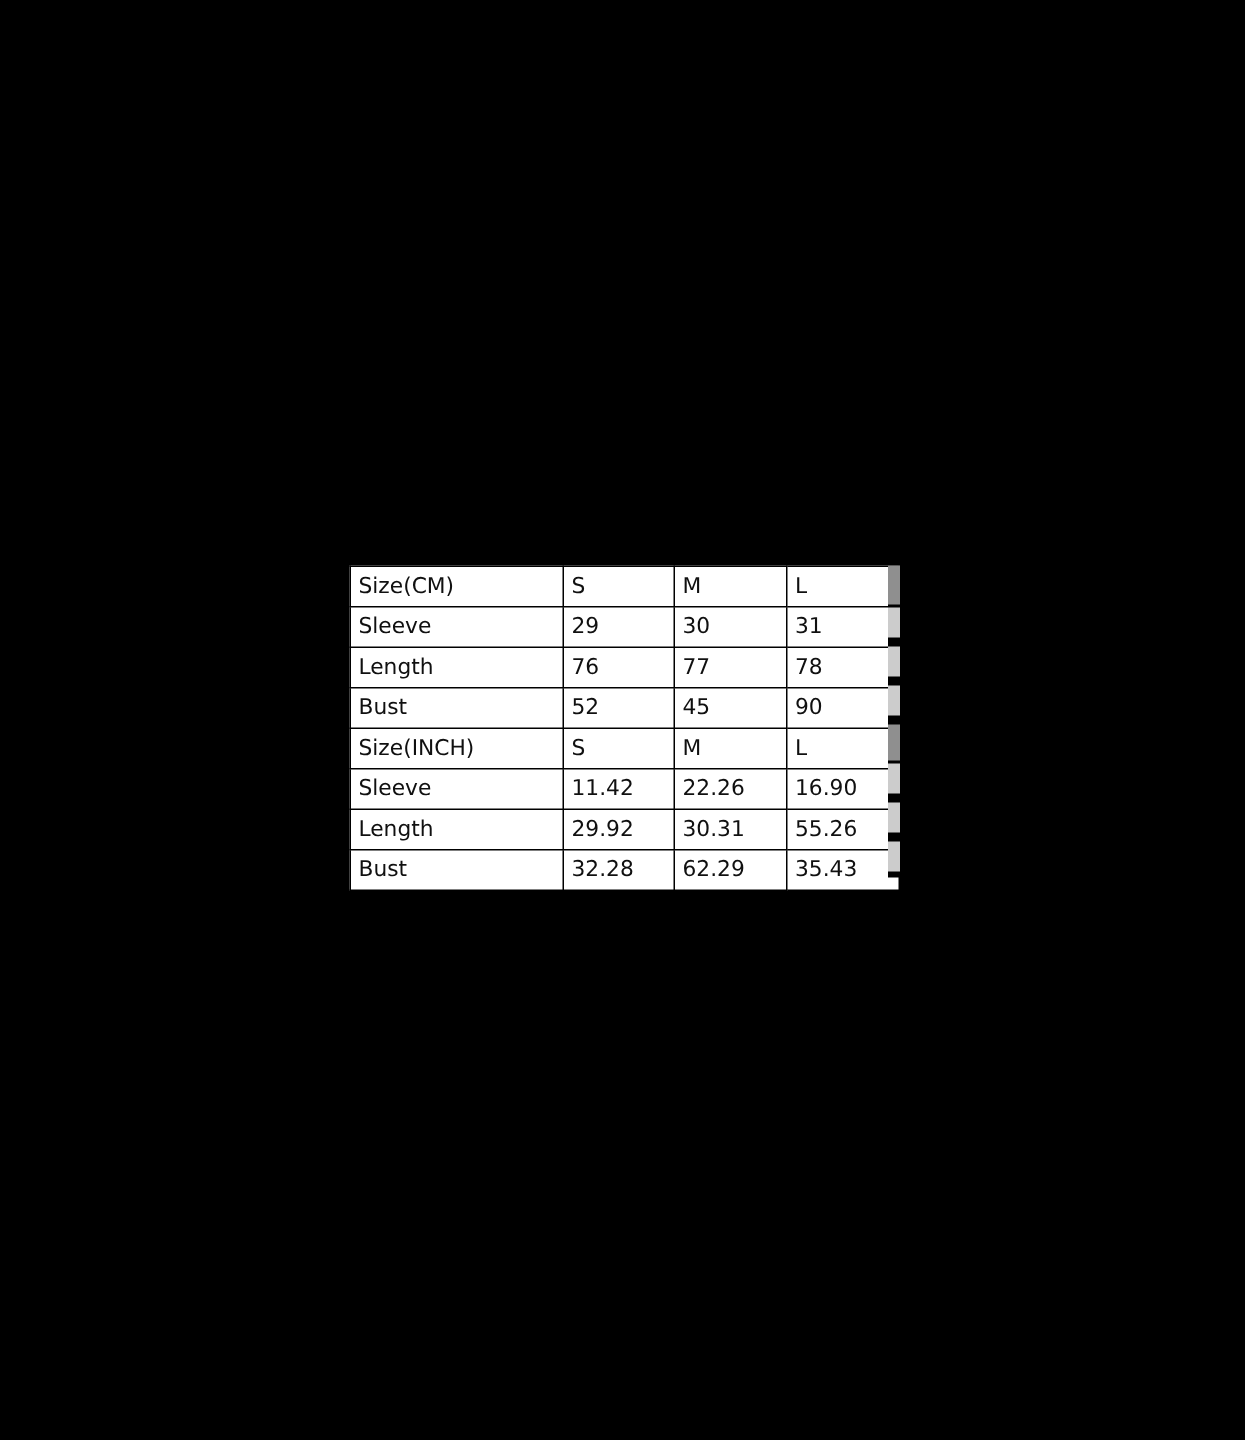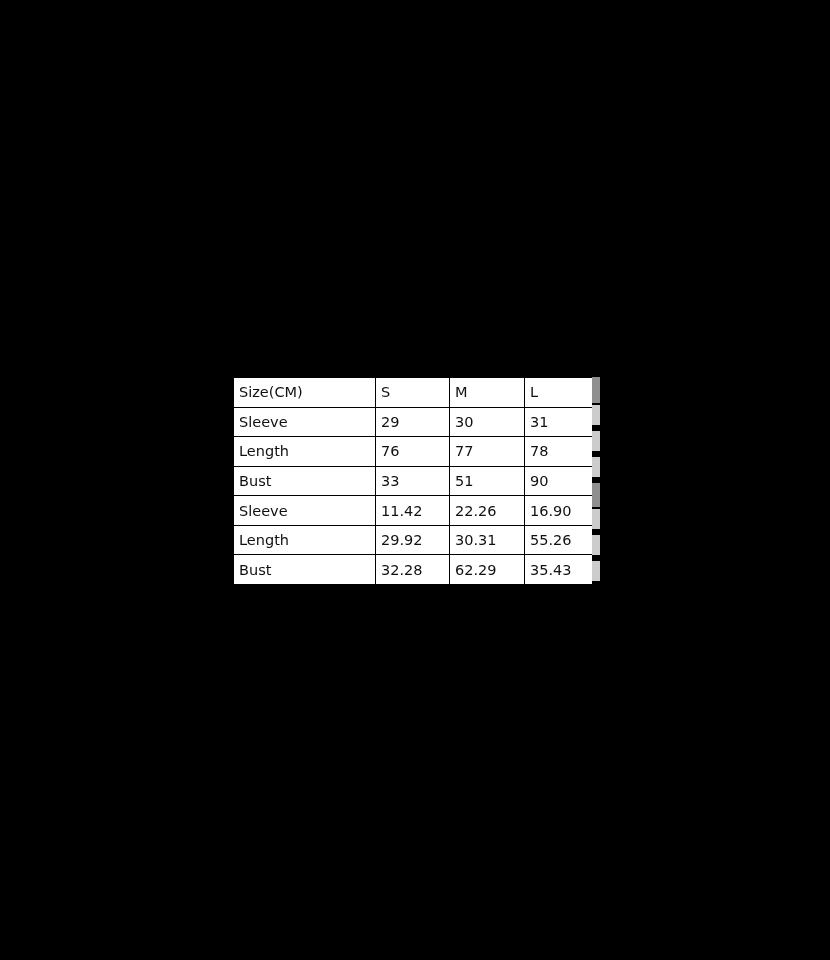--- a/index.html
+++ b/index.html
@@ -107,25 +107,31 @@
 
       <tr>
         <td class="rowlabel">Length</td>
         <td>76</td>
         <td>77</td>
         <td>78</td>
       </tr>
 
       <tr>
         <td class="rowlabel">Bust</td>
-        <td>33</td>
-        <td>51</td>
+        <td>52</td>
+        <td>45</td>
         <td>90</td>
       </tr>
 
+      <tr>
+        <td class="hdr">Size(INCH)</td>
+        <td class="hdr">S</td>
+        <td class="hdr">M</td>
+        <td class="hdr">L</td>
+      </tr>
 
       <tr>
         <td class="rowlabel">Sleeve</td>
         <td>11.42</td>
         <td>22.26</td>
         <td>16.90</td>
       </tr>
 
       <tr>
         <td class="rowlabel">Length</td>

